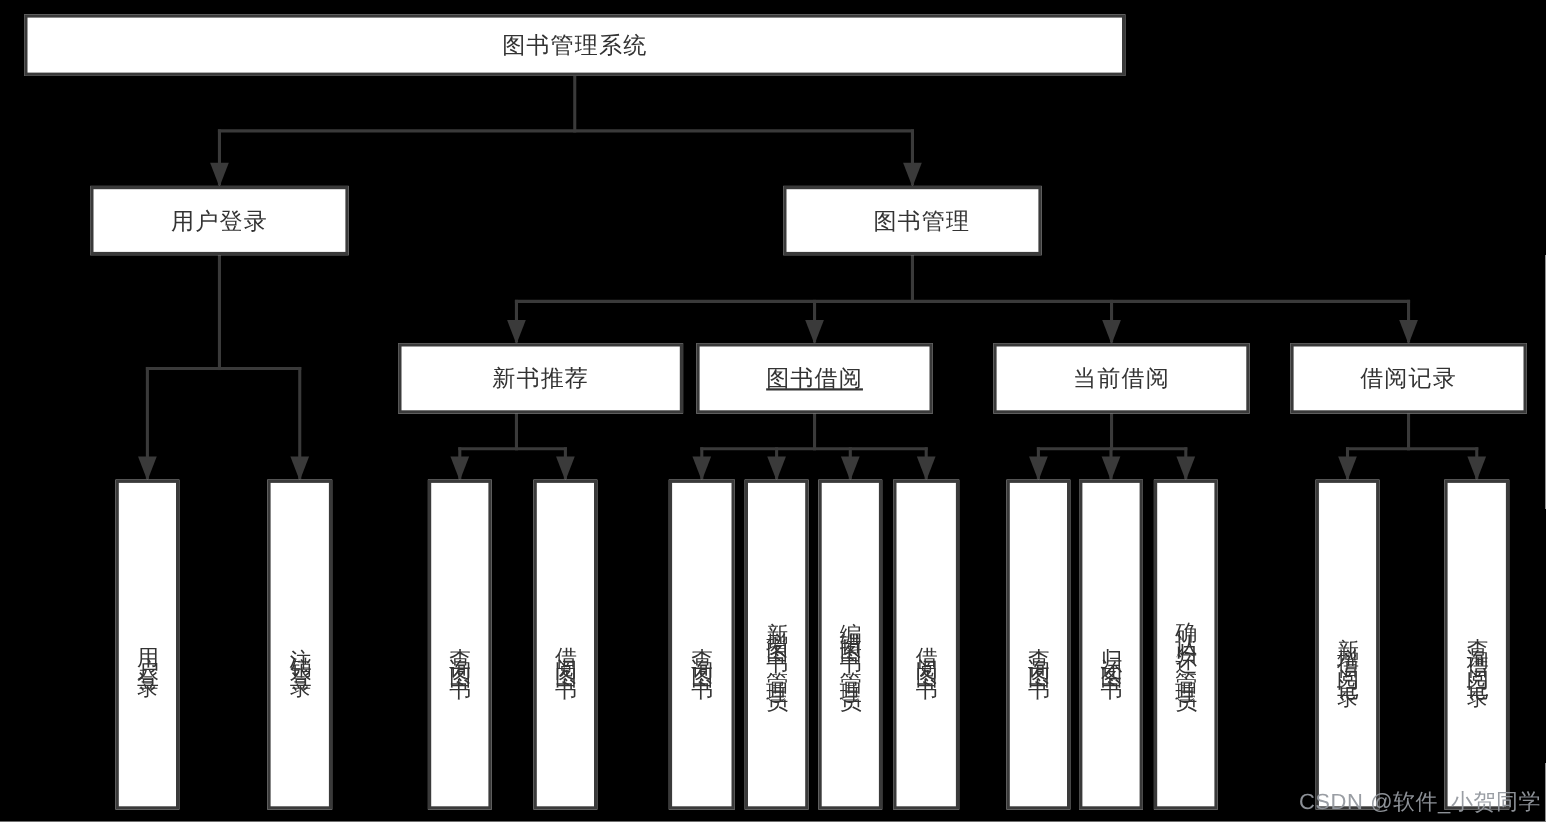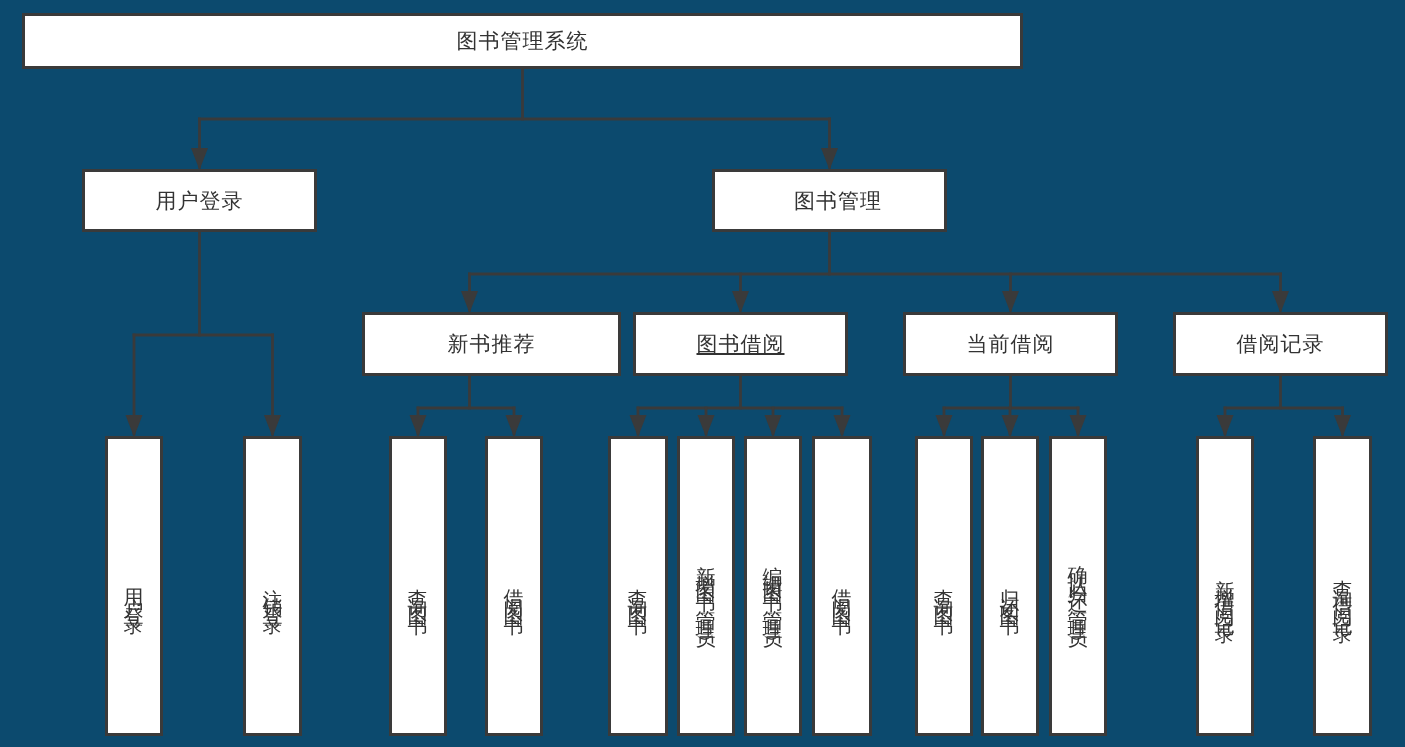--- a/index.html
+++ b/index.html
@@ -5,21 +5,21 @@
   html, body {
     margin: 0;
     padding: 0;
     background: #ffffff;
     font-family: "Liberation Sans", "DejaVu Sans", sans-serif;
   }
   .canvas {
     position: relative;
     width: 1405px;
     height: 747px;
-    background: #0c4a6e;
+    background: #000000;
     overflow: hidden;
   }
   .connectors {
     position: absolute;
     left: 0; top: 0;
     width: 1405px;
     height: 747px;
     pointer-events: none;
   }
   .node {
@@ -112,29 +112,30 @@
       <polygon points="1216.5,415 1233.5,415 1225,437" fill="#3a3a3a"></polygon>
       <path d="M 1342.5 408 V 434" fill="none" stroke="#3a3a3a" stroke-width="2.8" stroke-linecap="square"></path>
       <polygon points="1334,415 1351,415 1342.5,437" fill="#3a3a3a"></polygon>
     </svg>
   <div id="nodes-layer">
       <div class="node h" style="left: 22px; top: 13px; width: 1001px; height: 56px;">图书管理系统</div>
       <div class="node h" style="left: 82px; top: 169px; width: 235px; height: 63px;">用户登录</div>
       <div class="node h" style="left: 712px; top: 169px; width: 235px; height: 63px; padding-left: 17px;">图书管理</div>
       <div class="node h" style="left: 362px; top: 312px; width: 259px; height: 64px;">新书推荐</div>
       <div class="node h" style="left: 633px; top: 312px; width: 215px; height: 64px; text-decoration: underline;">图书借阅</div>
-      <div class="node h" style="left: 903px; top: 312px; width: 215px; height: 64px;">当前借阅</div>
+      <div class="node h" style="left: 903px; top: 312px; width: 233px; height: 64px;">当前借阅</div>
       <div class="node h" style="left: 1173px; top: 312px; width: 215px; height: 64px;">借阅记录</div>
       <div class="node v" style="left: 105px; top: 436px; width: 58px; height: 300px; line-height: 52px;">用户登录</div>
       <div class="node v" style="left: 243px; top: 436px; width: 59px; height: 300px; line-height: 53px;">注销登录</div>
       <div class="node v" style="left: 389px; top: 436px; width: 58px; height: 300px; line-height: 52px;">查询图书</div>
       <div class="node v" style="left: 485px; top: 436px; width: 58px; height: 300px; line-height: 52px;">借阅图书</div>
       <div class="node v" style="left: 608px; top: 436px; width: 60px; height: 300px; line-height: 54px;">查询图书</div>
       <div class="node v" style="left: 677px; top: 436px; width: 58px; height: 300px; line-height: 52px;">新增图书（管理员）</div>
       <div class="node v" style="left: 744px; top: 436px; width: 58px; height: 300px; line-height: 52px;">编辑图书（管理员）</div>
       <div class="node v" style="left: 812px; top: 436px; width: 60px; height: 300px; line-height: 54px;">借阅图书</div>
       <div class="node v" style="left: 915px; top: 436px; width: 58px; height: 300px; line-height: 52px;">查询图书</div>
       <div class="node v" style="left: 981px; top: 436px; width: 58px; height: 300px; line-height: 52px;">归还图书</div>
       <div class="node v" style="left: 1049px; top: 436px; width: 58px; height: 300px; line-height: 52px;">确认归还（管理员）</div>
       <div class="node v" style="left: 1196px; top: 436px; width: 58px; height: 300px; line-height: 52px;">新增借阅记录</div>
       <div class="node v" style="left: 1313px; top: 436px; width: 59px; height: 300px; line-height: 53px;">查询借阅记录</div>
     </div>
+  <div class="watermark">CSDN @软件_小贺同学</div>
 </div>
 
 </body></html>

